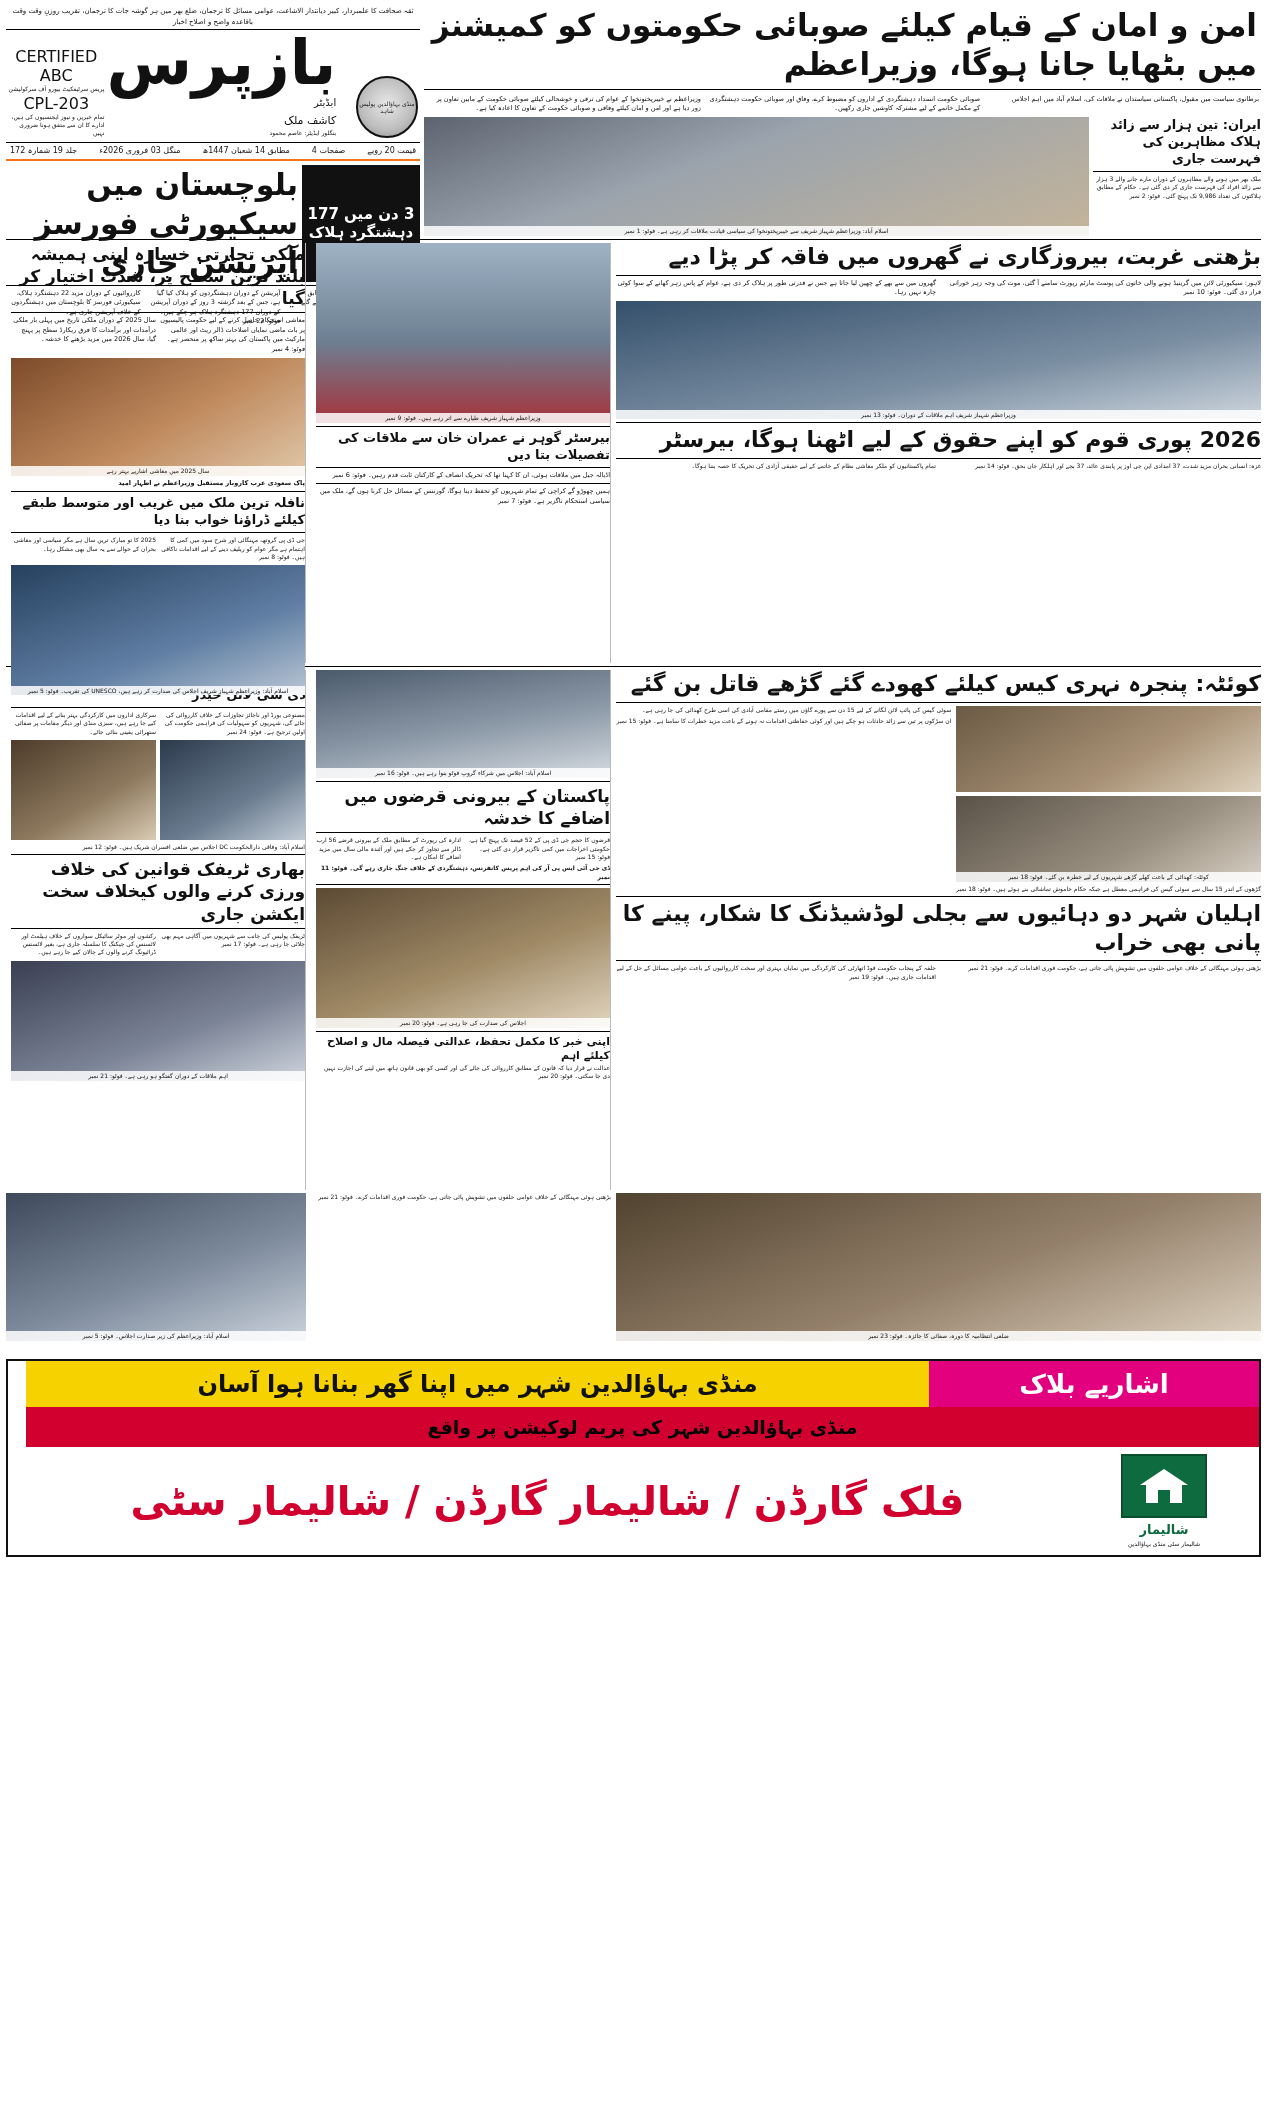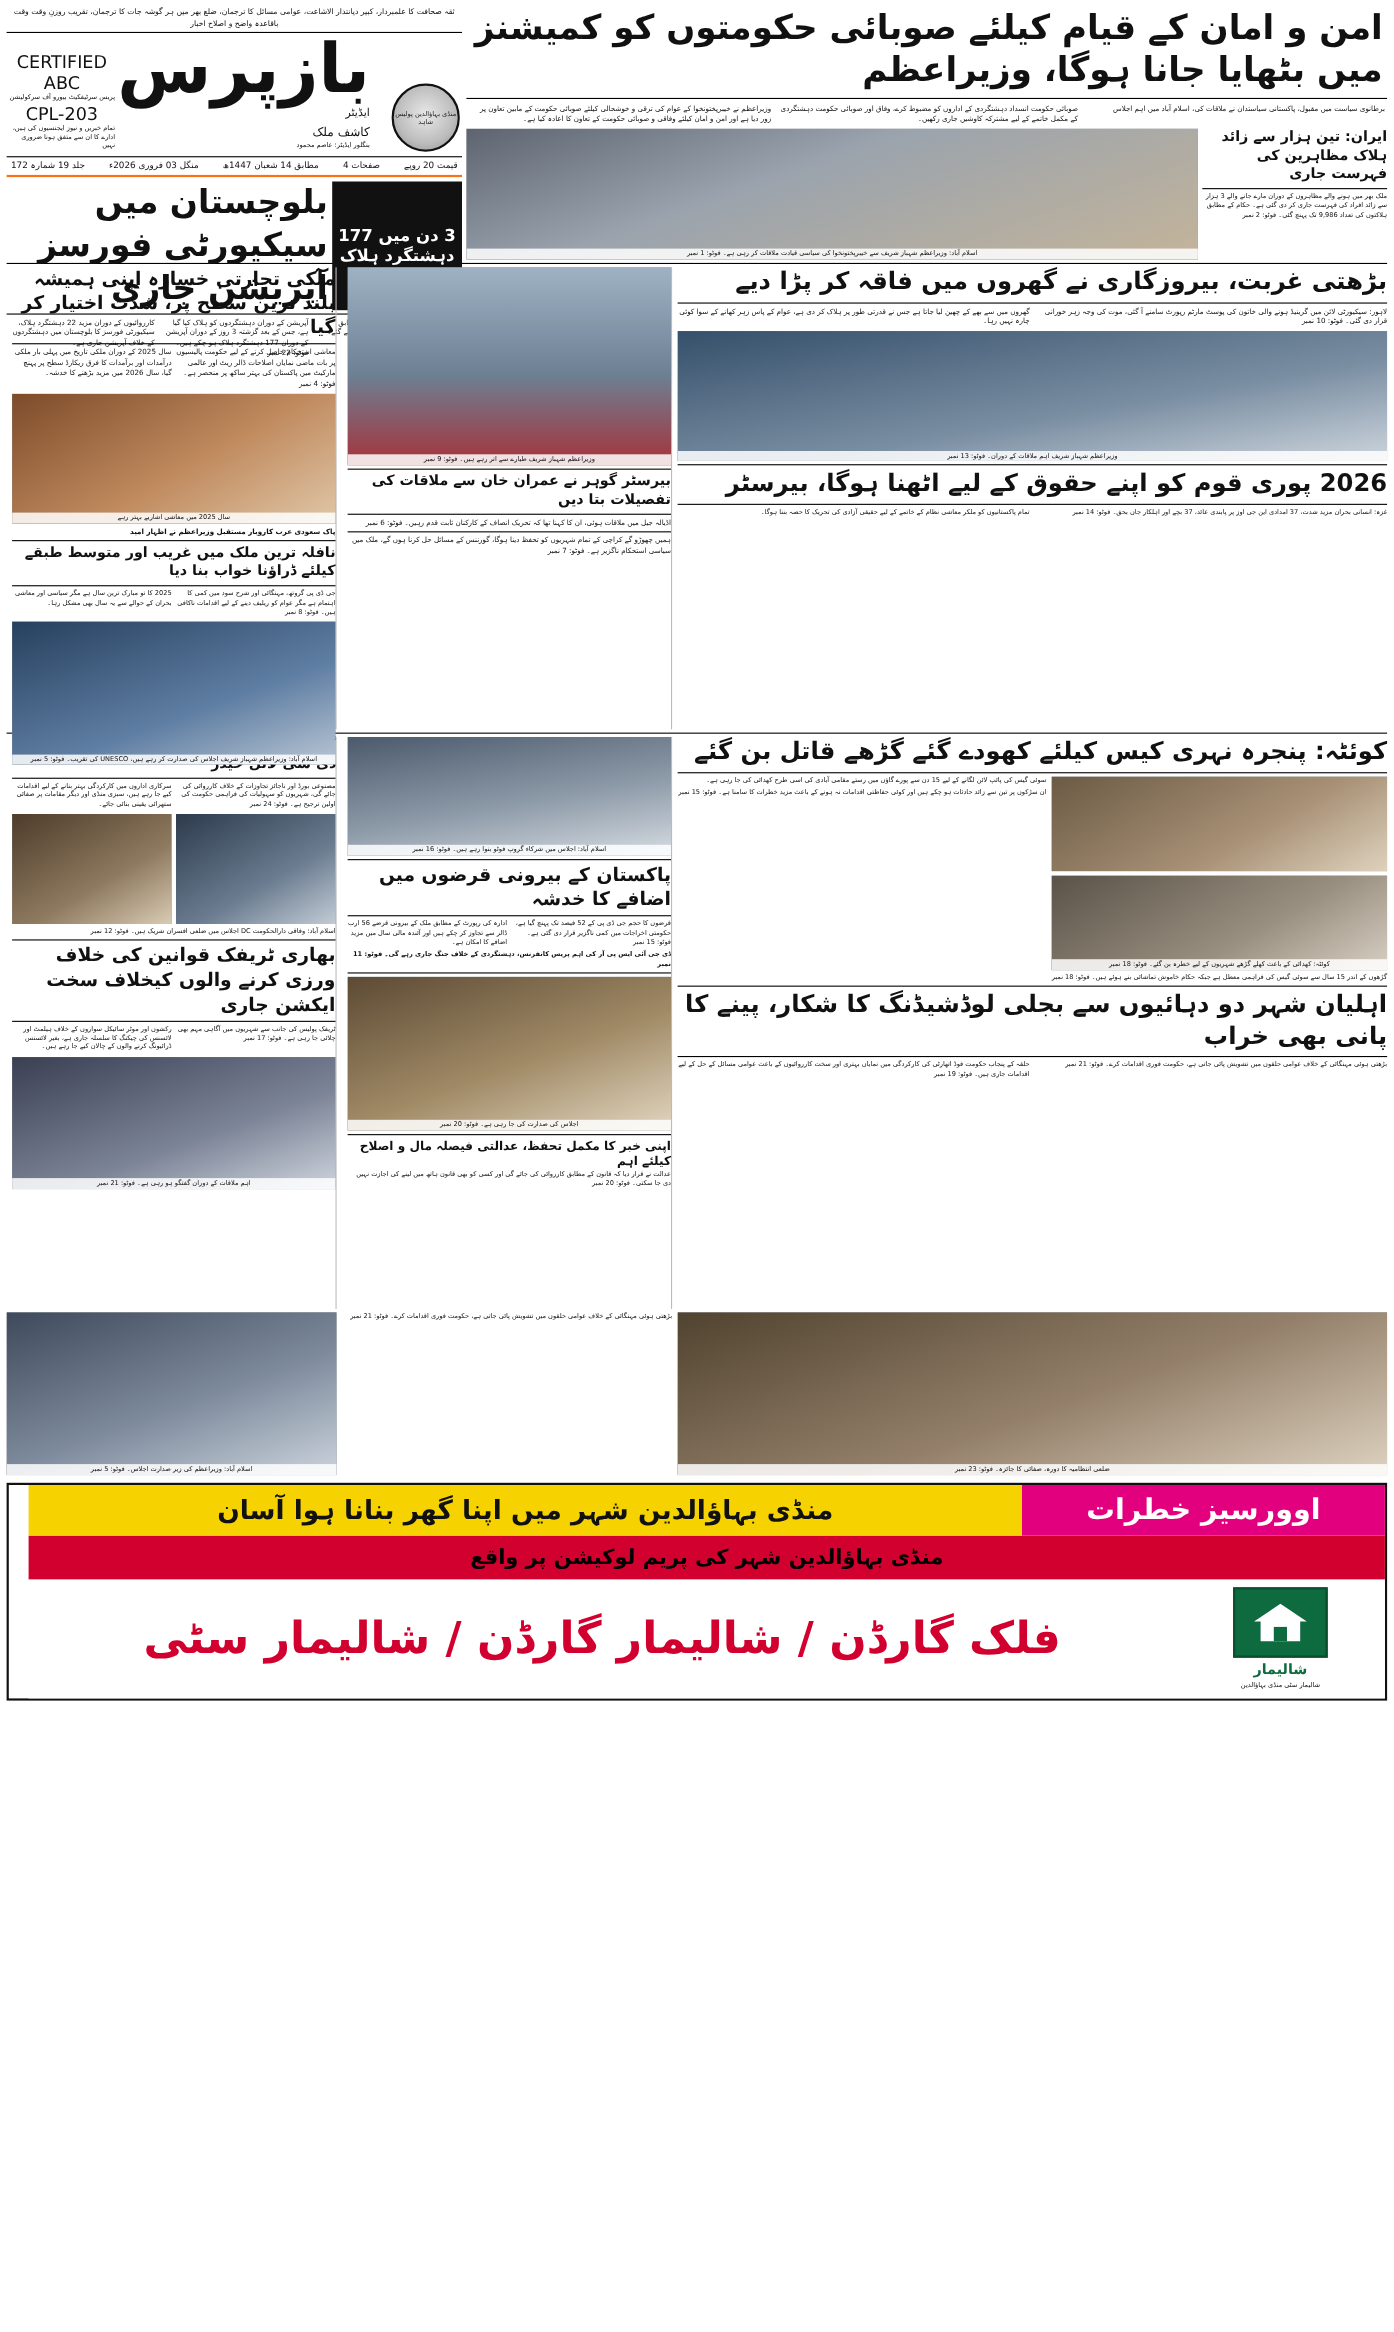--- a/index.html
+++ b/index.html
@@ -306,24 +306,24 @@
     </div>
     <div style="width:300px;">
       <div class="micro urdu">بڑھتی ہوئی مہنگائی کے خلاف عوامی حلقوں میں تشویش پائی جاتی ہے، حکومت فوری اقدامات کرے۔ فوٹو: 21 نمبر</div>
     </div>
     <div class="photo" style="flex:1;height:148px;">
       <div style="position:absolute;inset:0;background:linear-gradient(160deg,#50432f,#94806a 55%,#ddd2c0);"></div>
       <div class="cap urdu">ضلعی انتظامیہ کا دورہ، صفائی کا جائزہ۔ فوٹو: 23 نمبر</div>
     </div>
   </div>
 
-  <div style="margin-top:5px;border:2px solid #111;padding-left:18px;">
+  <div style="margin-top:16px;border:2px solid #111;padding-left:18px;">
     <div style="display:flex;flex-direction:row-reverse;height:46px;">
       <div class="ad-yellow adline urdu" style="flex:1;display:flex;align-items:center;justify-content:center;font-size:24px;color:#111;">منڈی بہاؤالدین شہر میں اپنا گھر بنانا ہوا آسان</div>
-      <div class="ad-pink adline urdu" style="width:330px;display:flex;align-items:center;justify-content:center;font-size:26px;">اوورسیز خطرات</div>
+      <div class="ad-pink adline urdu" style="width:330px;display:flex;align-items:center;justify-content:center;font-size:26px;">اشاریے بلاک</div>
     </div>
 
     <div class="ad-red" style="height:40px;display:flex;align-items:center;justify-content:center;">
       <span class="urdu" style="font-size:19px;font-weight:bold;">منڈی بہاؤالدین شہر کی پریم لوکیشن پر واقع</span>
     </div>
 
     <div style="display:flex;flex-direction:row-reverse;align-items:center;height:108px;background:#fff;">
       <div class="urdu adline" style="flex:1;font-size:40px;color:#d2002e;padding:0 8px;">فلک گارڈن / شالیمار گارڈن / شالیمار سٹی</div>
       <div style="width:190px;display:flex;flex-direction:column;align-items:center;justify-content:center;">
         <div style="width:86px;height:64px;background:#0d6b3f;border:2px solid #0a4f2e;display:flex;align-items:center;justify-content:center;">

